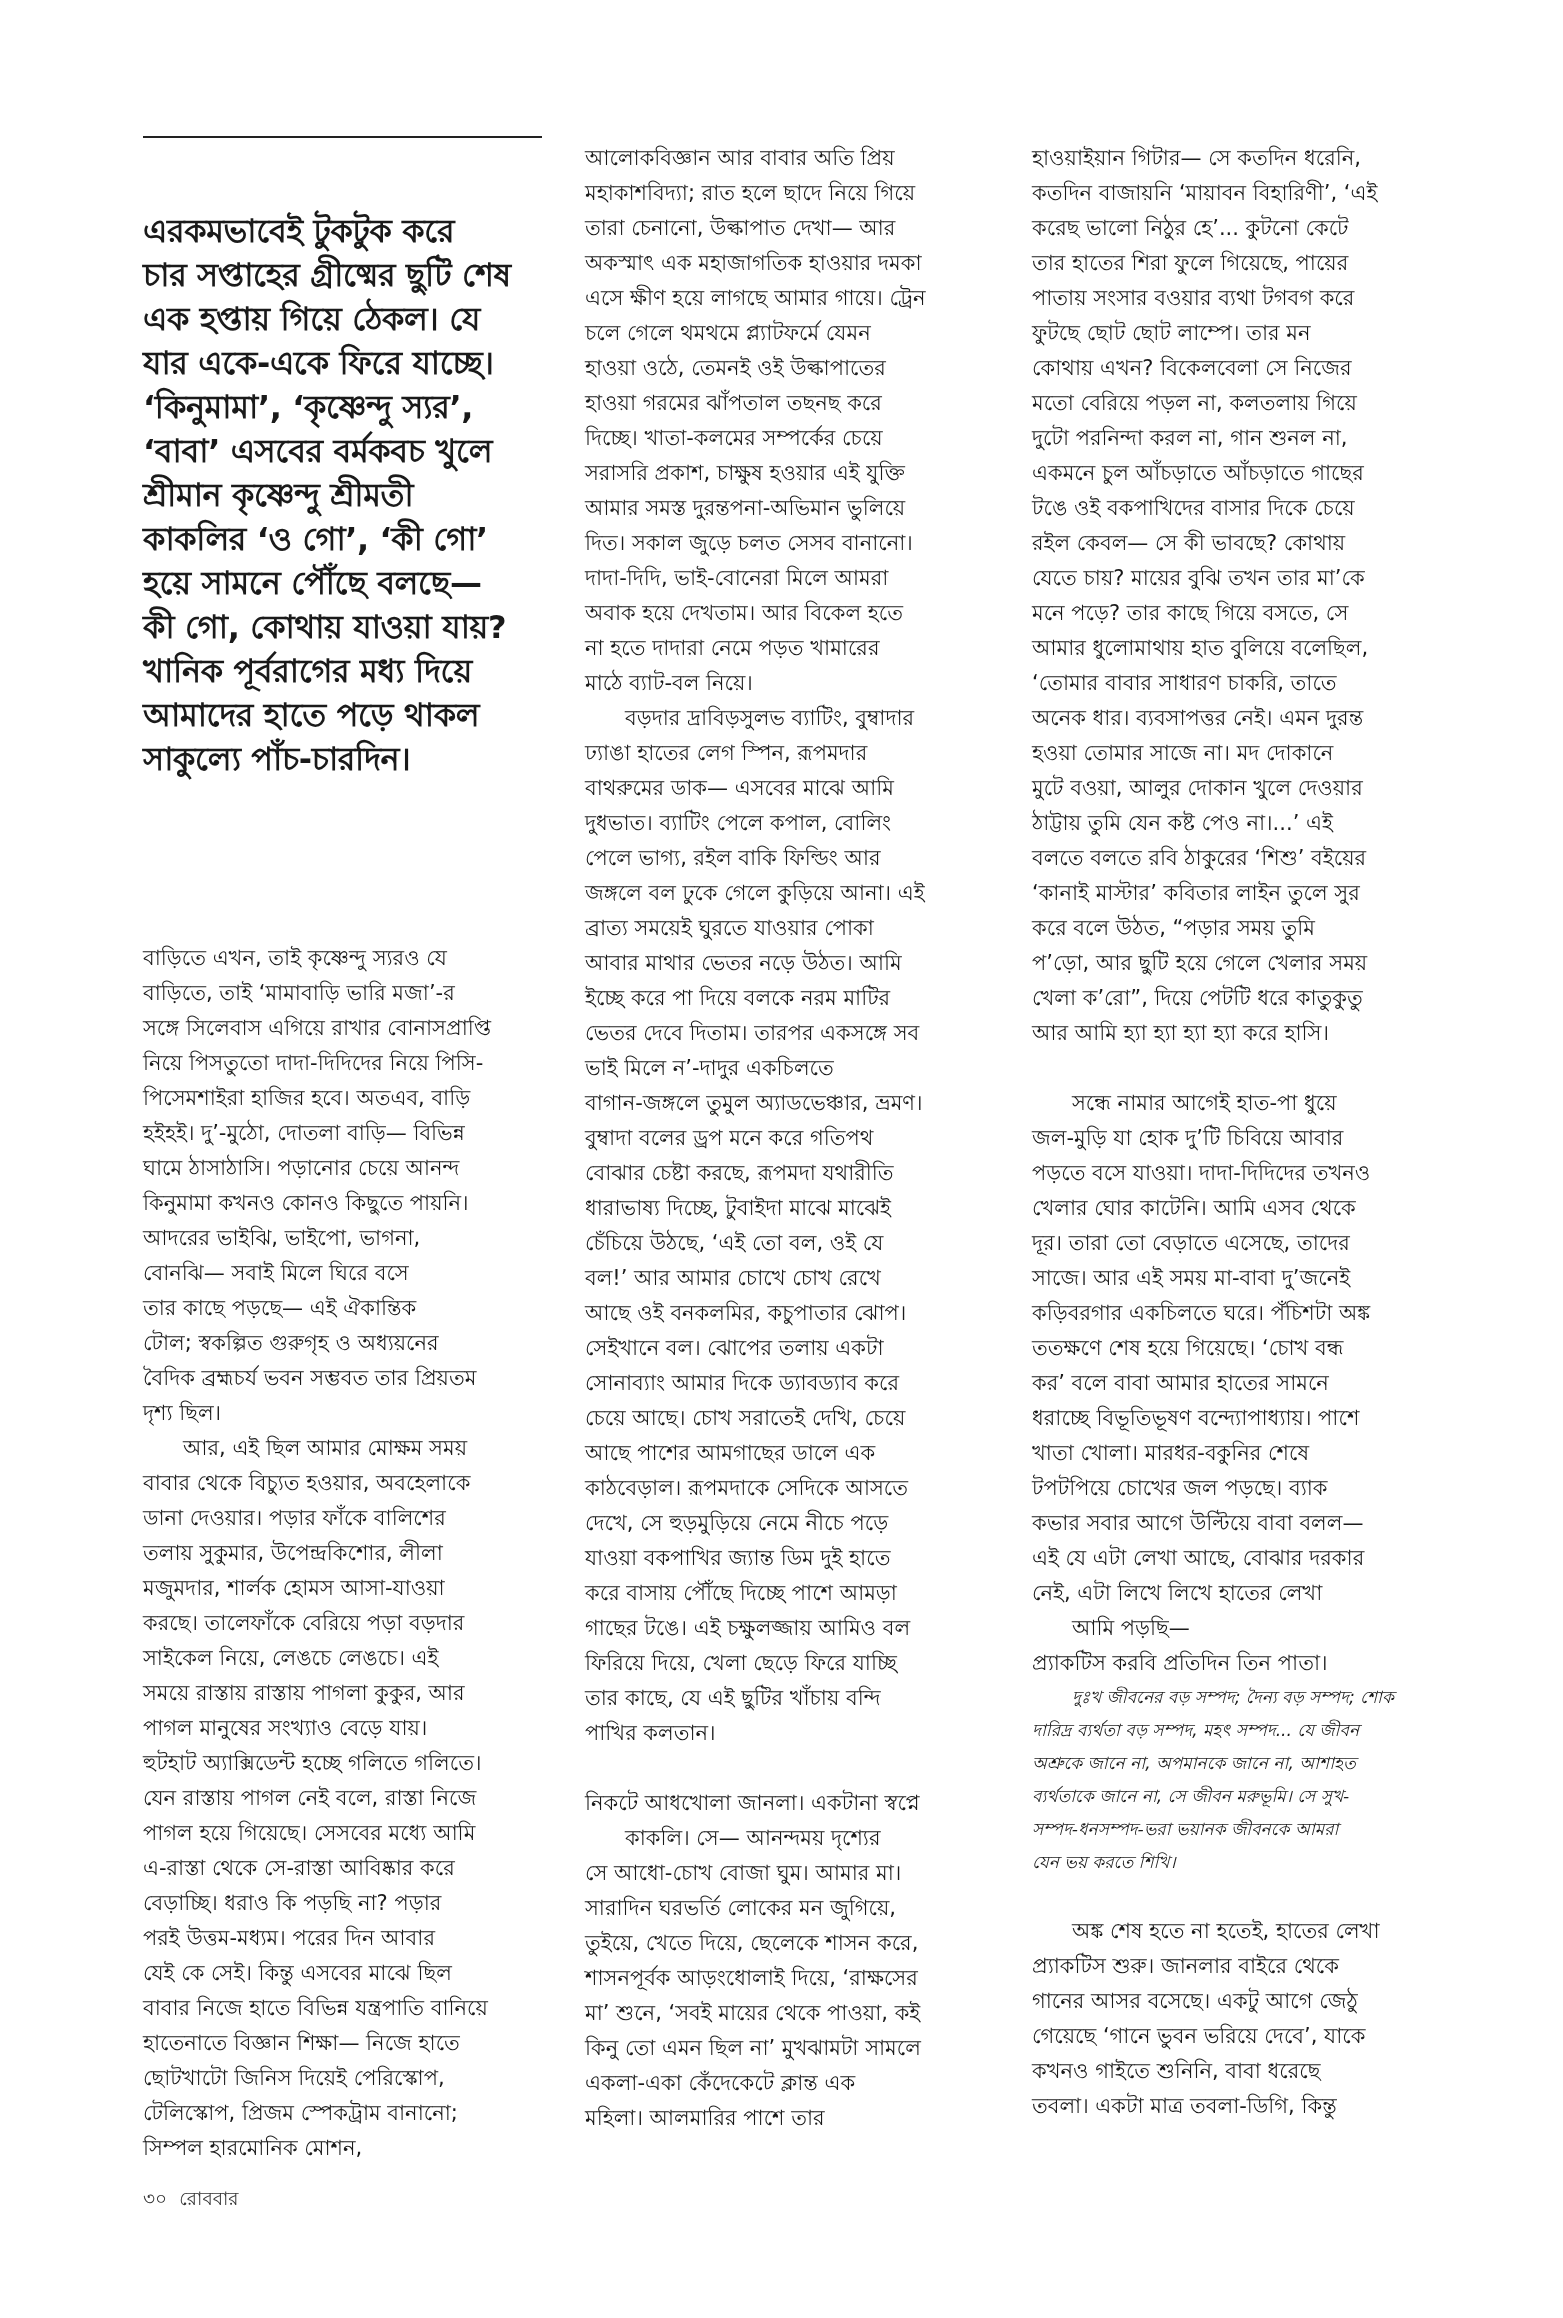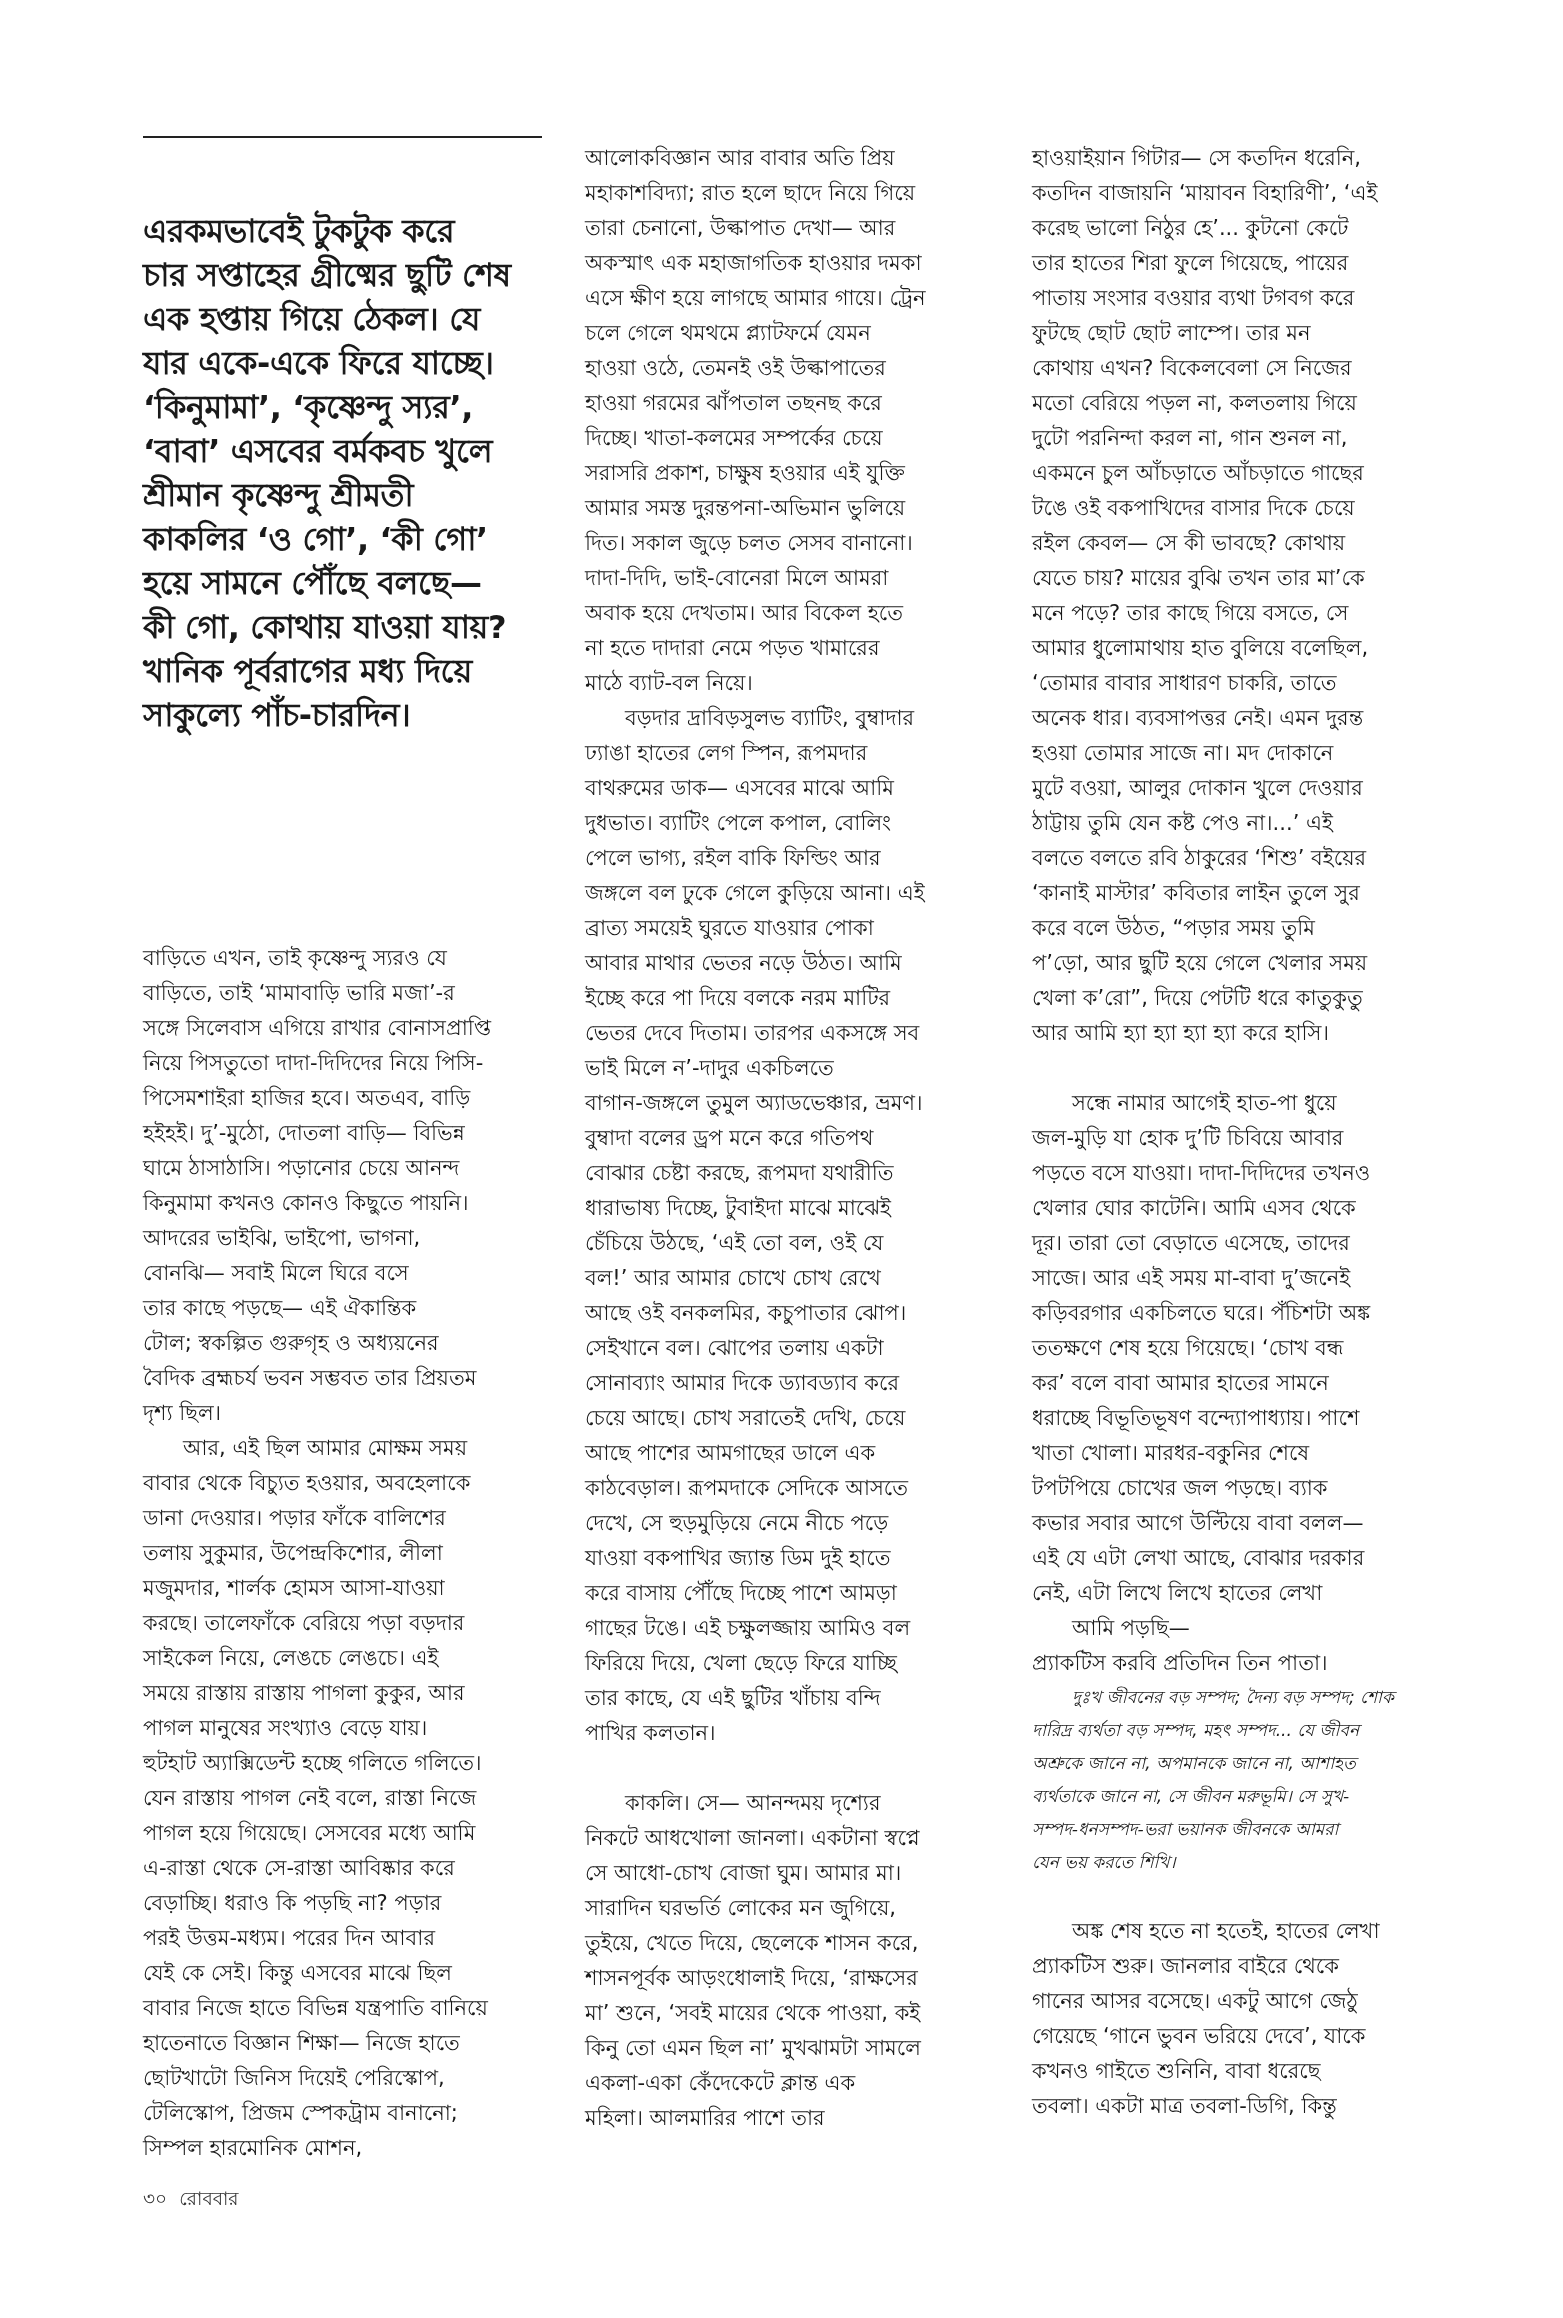--- a/index.html
+++ b/index.html
@@ -30,20 +30,21 @@
     <span class="ln">চার সপ্তাহের গ্রীষ্মের ছুটি শেষ</span>
     <span class="ln">এক হপ্তায় গিয়ে ঠেকল। যে</span>
     <span class="ln">যার একে-একে ফিরে যাচ্ছে।</span>
     <span class="ln">‘কিনুমামা’, ‘কৃষ্ণেন্দু স্যর’,</span>
     <span class="ln">‘বাবা’ এসবের বর্মকবচ খুলে</span>
     <span class="ln">শ্রীমান কৃষ্ণেন্দু শ্রীমতী</span>
     <span class="ln">কাকলির ‘ও গো’, ‘কী গো’</span>
     <span class="ln">হয়ে সামনে পৌঁছে বলছে—</span>
     <span class="ln">কী গো, কোথায় যাওয়া যায়?</span>
     <span class="ln">খানিক পূর্বরাগের মধ্য দিয়ে</span>
+    <span class="ln">আমাদের হাতে পড়ে থাকল</span>
     <span class="ln">সাকুল্যে পাঁচ-চারদিন।</span>
   </div>
 
 <div class="col" id="col-left">
     <span class="ln">বাড়িতে এখন, তাই কৃষ্ণেন্দু স্যরও যে</span>
     <span class="ln">বাড়িতে, তাই ‘মামাবাড়ি ভারি মজা’-র</span>
     <span class="ln">সঙ্গে সিলেবাস এগিয়ে রাখার বোনাসপ্রাপ্তি</span>
     <span class="ln">নিয়ে পিসতুতো দাদা-দিদিদের নিয়ে পিসি-</span>
     <span class="ln">পিসেমশাইরা হাজির হবে। অতএব, বাড়ি</span>
     <span class="ln">হইহই। দু’-মুঠো, দোতলা বাড়ি— বিভিন্ন</span>
@@ -118,22 +119,22 @@
     <span class="ln">আছে পাশের আমগাছের ডালে এক</span>
     <span class="ln">কাঠবেড়াল। রূপমদাকে সেদিকে আসতে</span>
     <span class="ln">দেখে, সে হুড়মুড়িয়ে নেমে নীচে পড়ে</span>
     <span class="ln">যাওয়া বকপাখির জ্যান্ত ডিম দুই হাতে</span>
     <span class="ln">করে বাসায় পৌঁছে দিচ্ছে পাশে আমড়া</span>
     <span class="ln">গাছের টঙে। এই চক্ষুলজ্জায় আমিও বল</span>
     <span class="ln">ফিরিয়ে দিয়ে, খেলা ছেড়ে ফিরে যাচ্ছি</span>
     <span class="ln">তার কাছে, যে এই ছুটির খাঁচায় বন্দি</span>
     <span class="ln">পাখির কলতান।</span>
     <span class="gap"></span>
+    <span class="ln">নিকটে আধখোলা জানলা। একটানা স্বপ্নে</span>
     <span class="ln ind">কাকলি। সে— আনন্দময় দৃশ্যের</span>
-    <span class="ln">নিকটে আধখোলা জানলা। একটানা স্বপ্নে</span>
     <span class="ln">সে আধো-চোখ বোজা ঘুম। আমার মা।</span>
     <span class="ln">সারাদিন ঘরভর্তি লোকের মন জুগিয়ে,</span>
     <span class="ln">তুইয়ে, খেতে দিয়ে, ছেলেকে শাসন করে,</span>
     <span class="ln">শাসনপূর্বক আড়ংধোলাই দিয়ে, ‘রাক্ষসের</span>
     <span class="ln">মা’ শুনে, ‘সবই মায়ের থেকে পাওয়া, কই</span>
     <span class="ln">কিনু তো এমন ছিল না’ মুখঝামটা সামলে</span>
     <span class="ln">একলা-একা কেঁদেকেটে ক্লান্ত এক</span>
     <span class="ln">মহিলা। আলমারির পাশে তার</span>
   </div>
 <div class="col" id="col-right">

